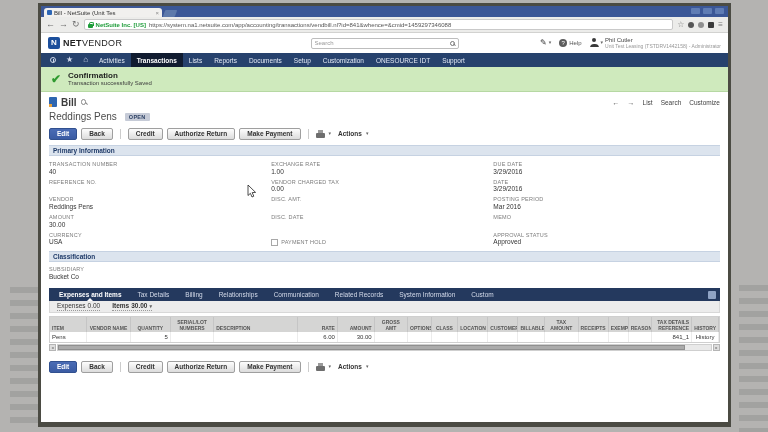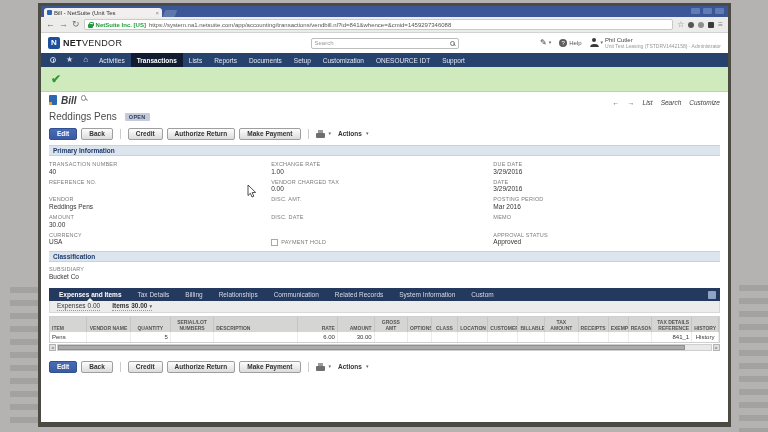--- a/index.html
+++ b/index.html
@@ -73,21 +73,21 @@
   .nav-item.active { background:#111c30; color:#fff; font-weight:bold; }
 
   
   .confirm { height:25px; background:#cfeabd; border-bottom:1px solid #b6d8a3; display:flex; align-items:center; padding:0 10px; gap:7px; flex:none; }
   .check { color:#2f9a2f; font-size:12px; font-weight:bold; line-height:1; }
   .confirm-title { font-size:8px; font-weight:bold; color:#1e1e1e; line-height:1.2; }
   .confirm-msg { font-size:6px; color:#3c3c3c; line-height:1.2; }
 
   
   .page { flex:1; background:#fff; padding:3px 8px 0; overflow:hidden; }
-  .bill-row { display:flex; gap:4px; height:14px;font-style:italic; }
+  .bill-row { display:flex; align-items:center; gap:4px; height:14px; }
   .doc-icon { width:8px; height:10px; background:#2e66b0; border-radius:1px; position:relative; flex:none; }
   .doc-icon::after { content:""; position:absolute; left:0; bottom:0; width:3px; height:3px; background:#e8a33d; }
   .bill-title { font-size:10px; font-weight:bold; color:#3c3c3c; }
   .mag-gray { width:6px; height:6px; position:relative; }
   .mag-gray::before { content:""; position:absolute; top:0; left:0; width:3.5px; height:3.5px; border:1px solid #888; border-radius:50%; }
   .mag-gray::after { content:""; position:absolute; left:4px; top:4px; width:3px; height:1px; background:#888; transform:rotate(45deg); }
   .bill-links { margin-left:auto; display:flex; align-items:center; gap:8px; }
   .bill-link { font-size:6.5px; color:#3f3f3f; }
   .arrow-link { font-size:7px; color:#555; line-height:1; }
 
@@ -223,20 +223,24 @@
     <span class="nav-item">Reports</span>
     <span class="nav-item">Documents</span>
     <span class="nav-item">Setup</span>
     <span class="nav-item">Customization</span>
     <span class="nav-item">ONESOURCE IDT</span>
     <span class="nav-item">Support</span>
   </div>
 
   <div class="confirm">
     <span class="check">✔</span>
+    <div>
+      <div class="confirm-title">Confirmation</div>
+      <div class="confirm-msg">Transaction successfully Saved</div>
+    </div>
   </div>
 
   <div class="page">
 
     <div class="bill-row">
       <span class="doc-icon"></span>
       <span class="bill-title">Bill</span>
       <span class="mag-gray"></span>
       <div class="bill-links">
         <span class="arrow-link">←</span>

